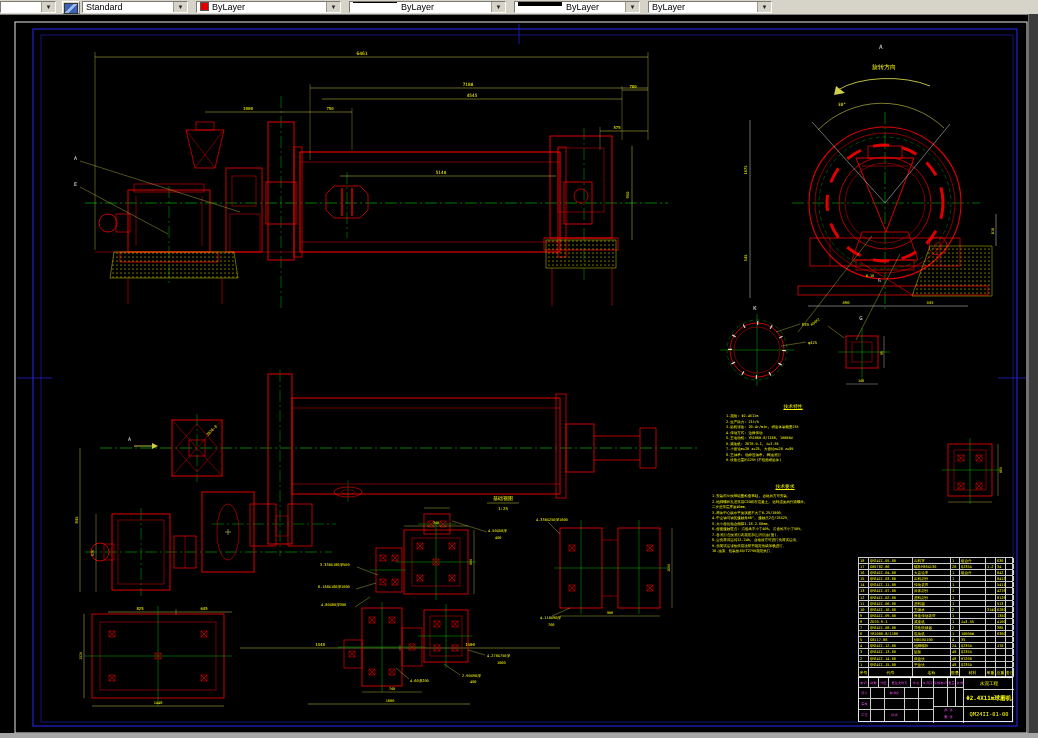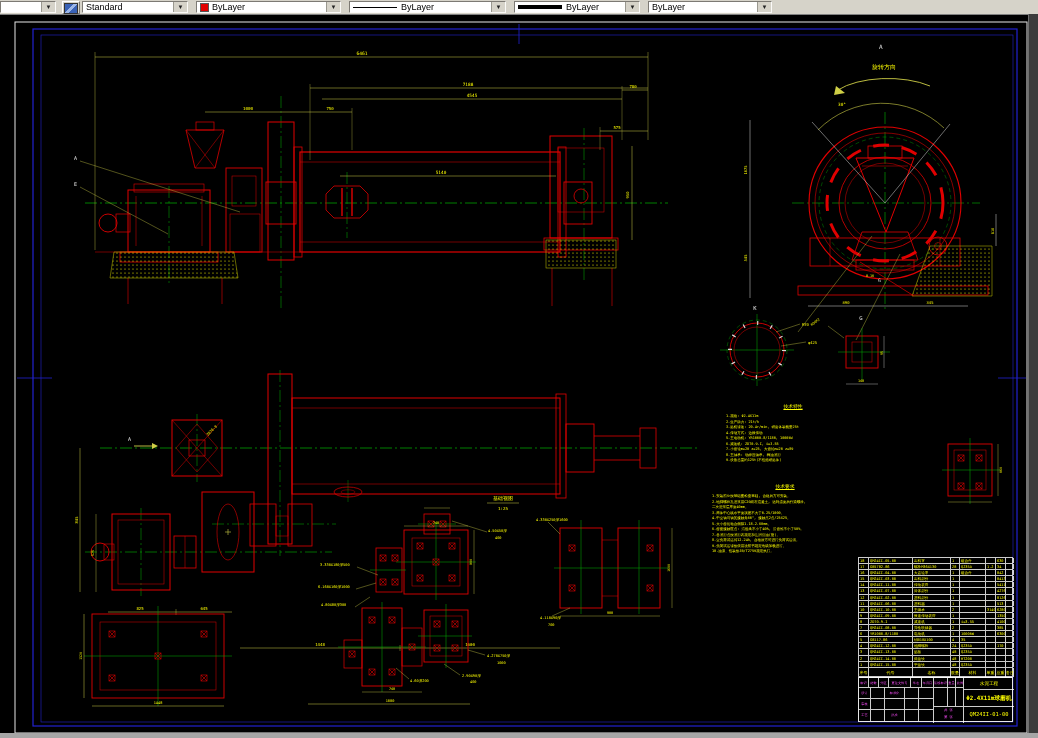--- a/index.html
+++ b/index.html
@@ -1,19 +1,19 @@
 <!DOCTYPE html>
 <html><head>
 <meta charset="utf-8">
 <style>
   html,body{margin:0;padding:0;background:#000;}
   #app{position:relative;width:1038px;height:738px;overflow:hidden;background:#000;font-family:"Liberation Sans",sans-serif;}
   
   .toolbar{position:absolute;left:0;top:0;width:1038px;height:14px;background:#d6d3c9;border-bottom:1px solid #808080;display:flex;align-items:center;}
-  .combo{position:relative;height:12px;background:#fff;border-top:1px solid #7d7a74;border-left:1px solid #7d7a74;border-bottom:1px solid #fbfaf8;border-right:1px solid #fbfaf8;display:flex;align-items:center;font-size:9px;color:#000;padding-left:3px;box-sizing:border-box;}
+  .combo{position:relative;height:12px;background:#fff;border-top:1px solid #7d7a74;border-left:1px solid #7d7a74;border-bottom:1px solid #fbfaf8;border-right:1px solid #fbfaf8;display:flex;font-size:9px;color:#000;padding-left:3px;box-sizing:border-box;}
   .combo .arr{margin-left:auto;width:13px;height:10px;background:#d6d3c9;border-left:1px solid #9a988f;font-size:6px;line-height:10px;text-align:center;color:#222;}
   .combo .cval{white-space:nowrap;overflow:hidden;}
   .swatch{width:7px;height:7px;background:#e00000;border:1px solid #555;margin-right:3px;flex:0 0 auto;}
   .ltglyph{width:44px;height:1px;background:#000;margin-right:4px;flex:0 0 auto;}
   .lwglyph{width:44px;height:4px;background:#000;margin-right:4px;flex:0 0 auto;}
   .tsep{width:6px;height:14px;}
   .tsep2{width:8px;height:14px;}
   .tbtn{width:18px;height:13px;background:#d6d3c9;border-top:1px solid #fff;border-left:1px solid #fff;border-right:1px solid #7d7a74;border-bottom:1px solid #7d7a74;padding:0;margin-right:2px;}
   .ticon{display:block;width:12px;height:9px;margin:1px auto;background:linear-gradient(135deg,#3a62b5 0 40%,#9db7e8 40% 60%,#3a62b5 60%);border:1px solid #333;}
   

